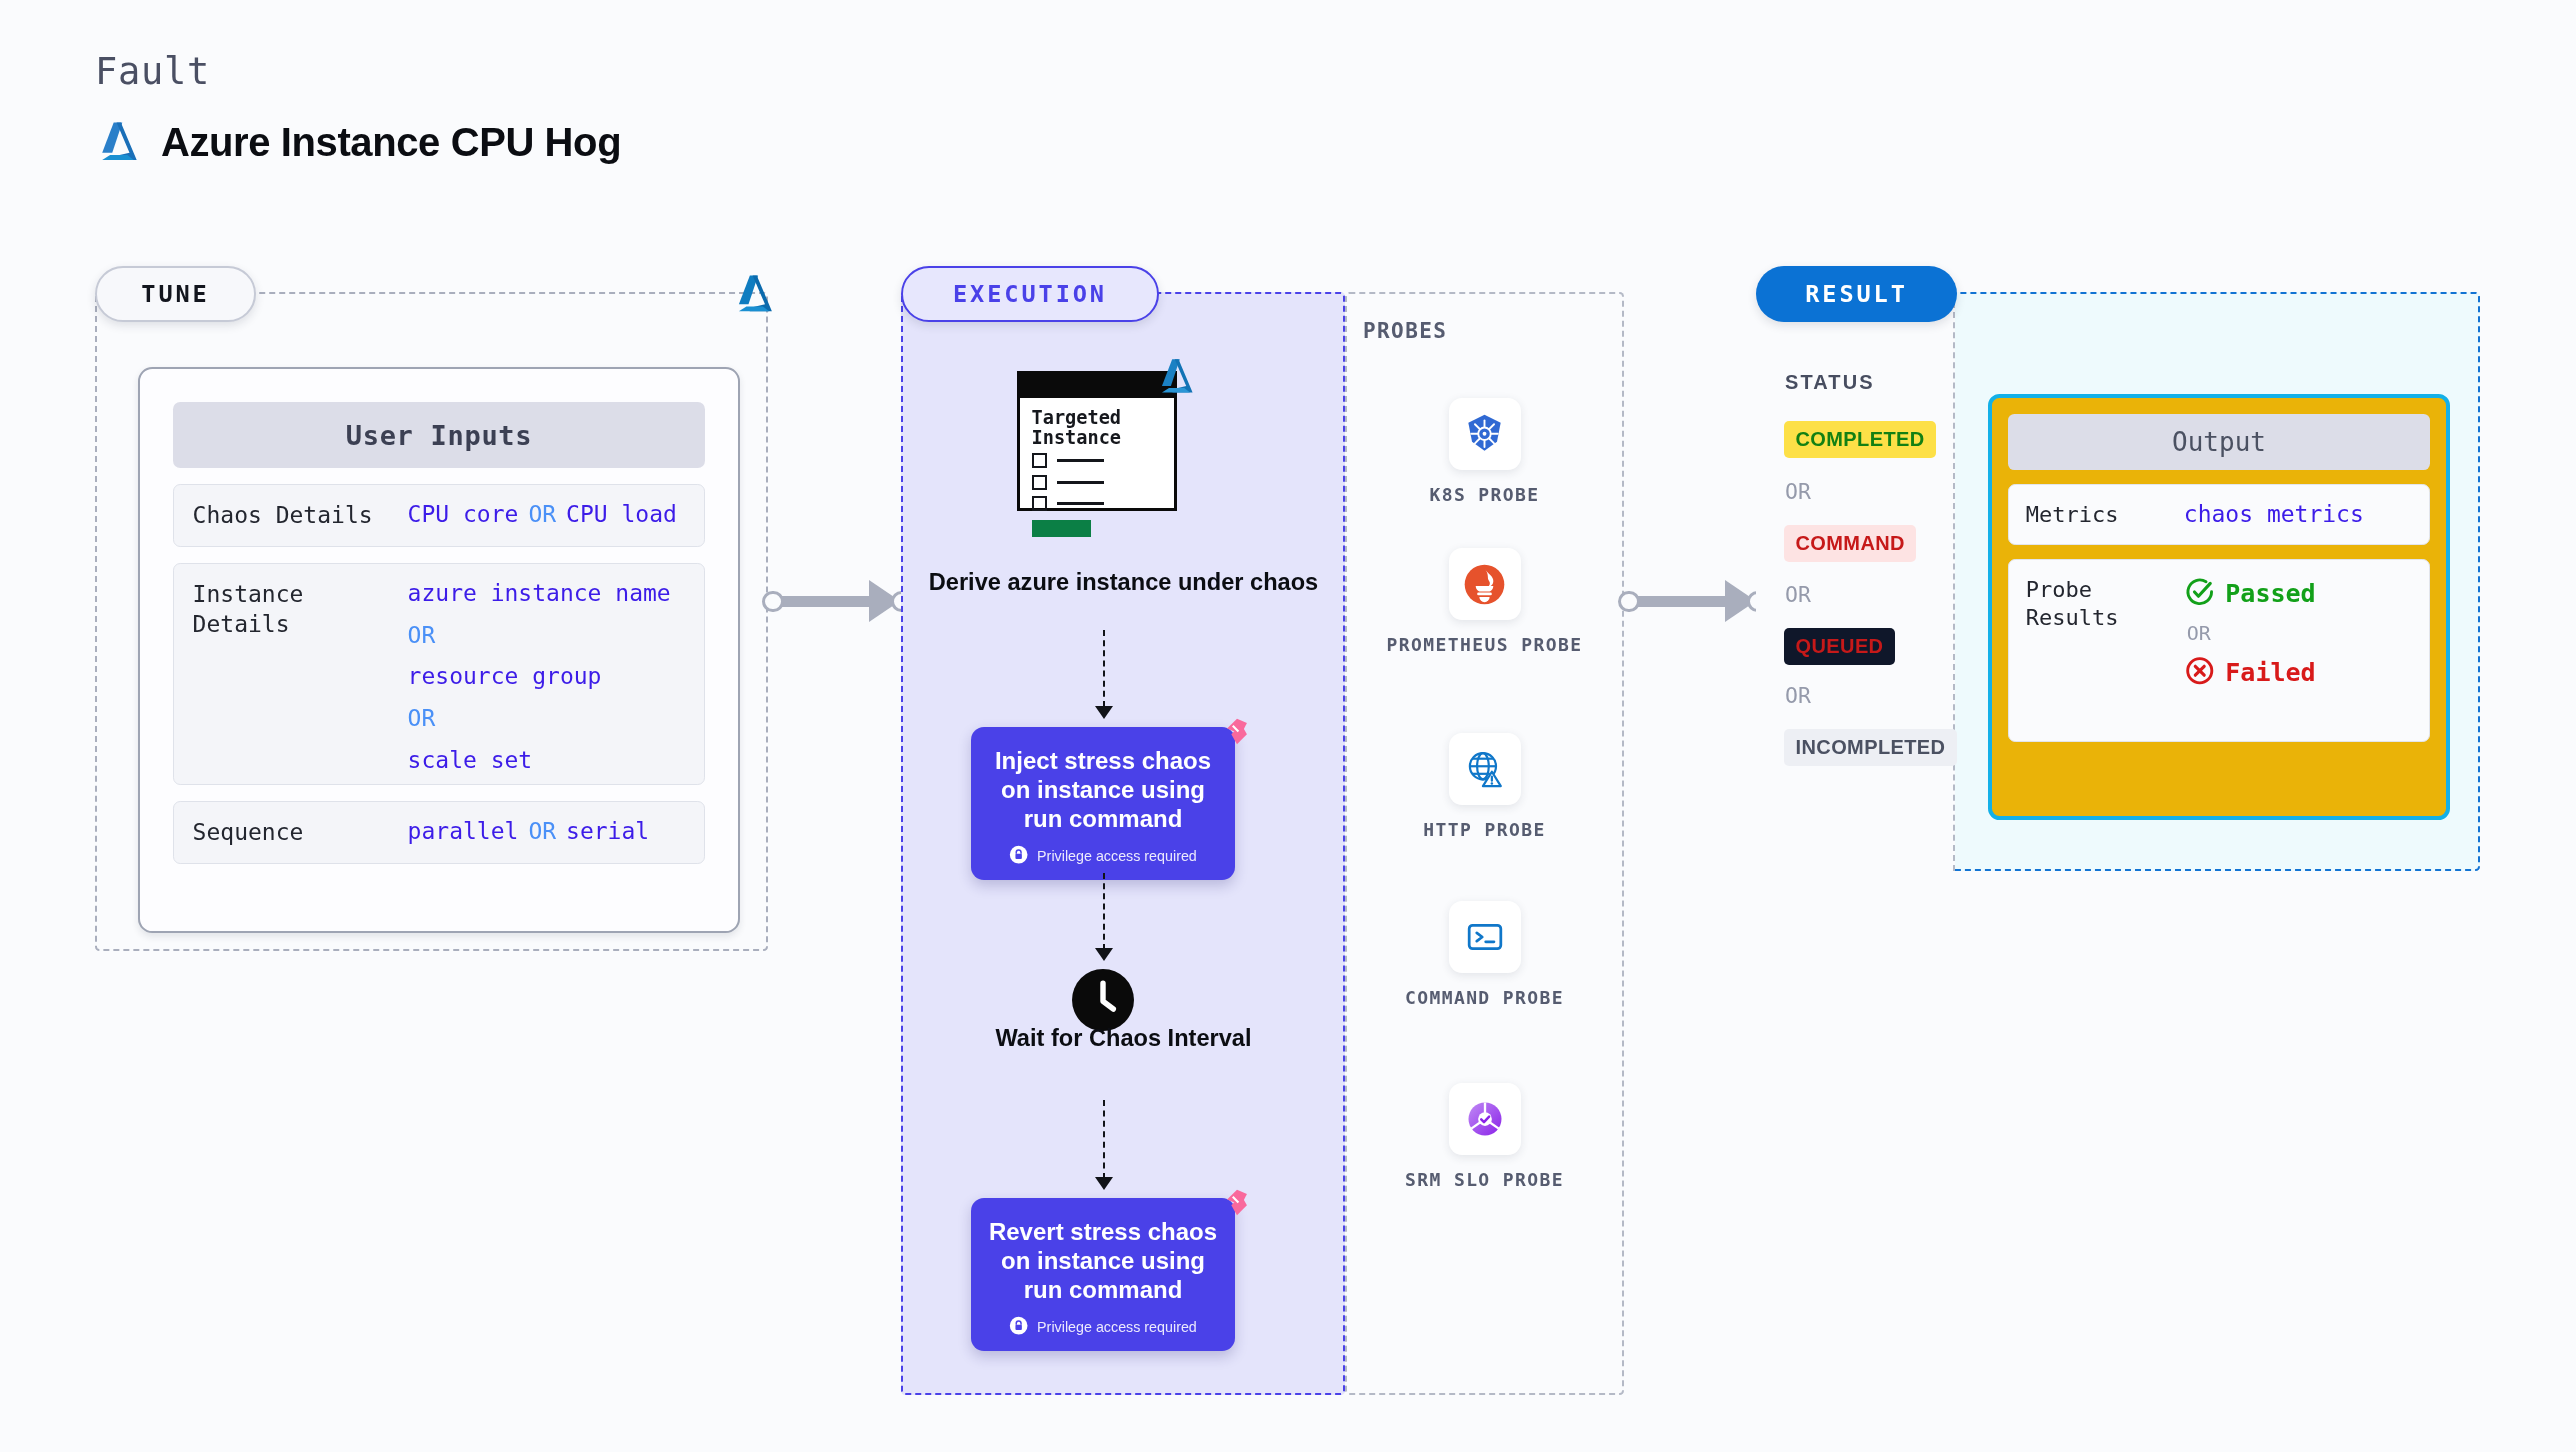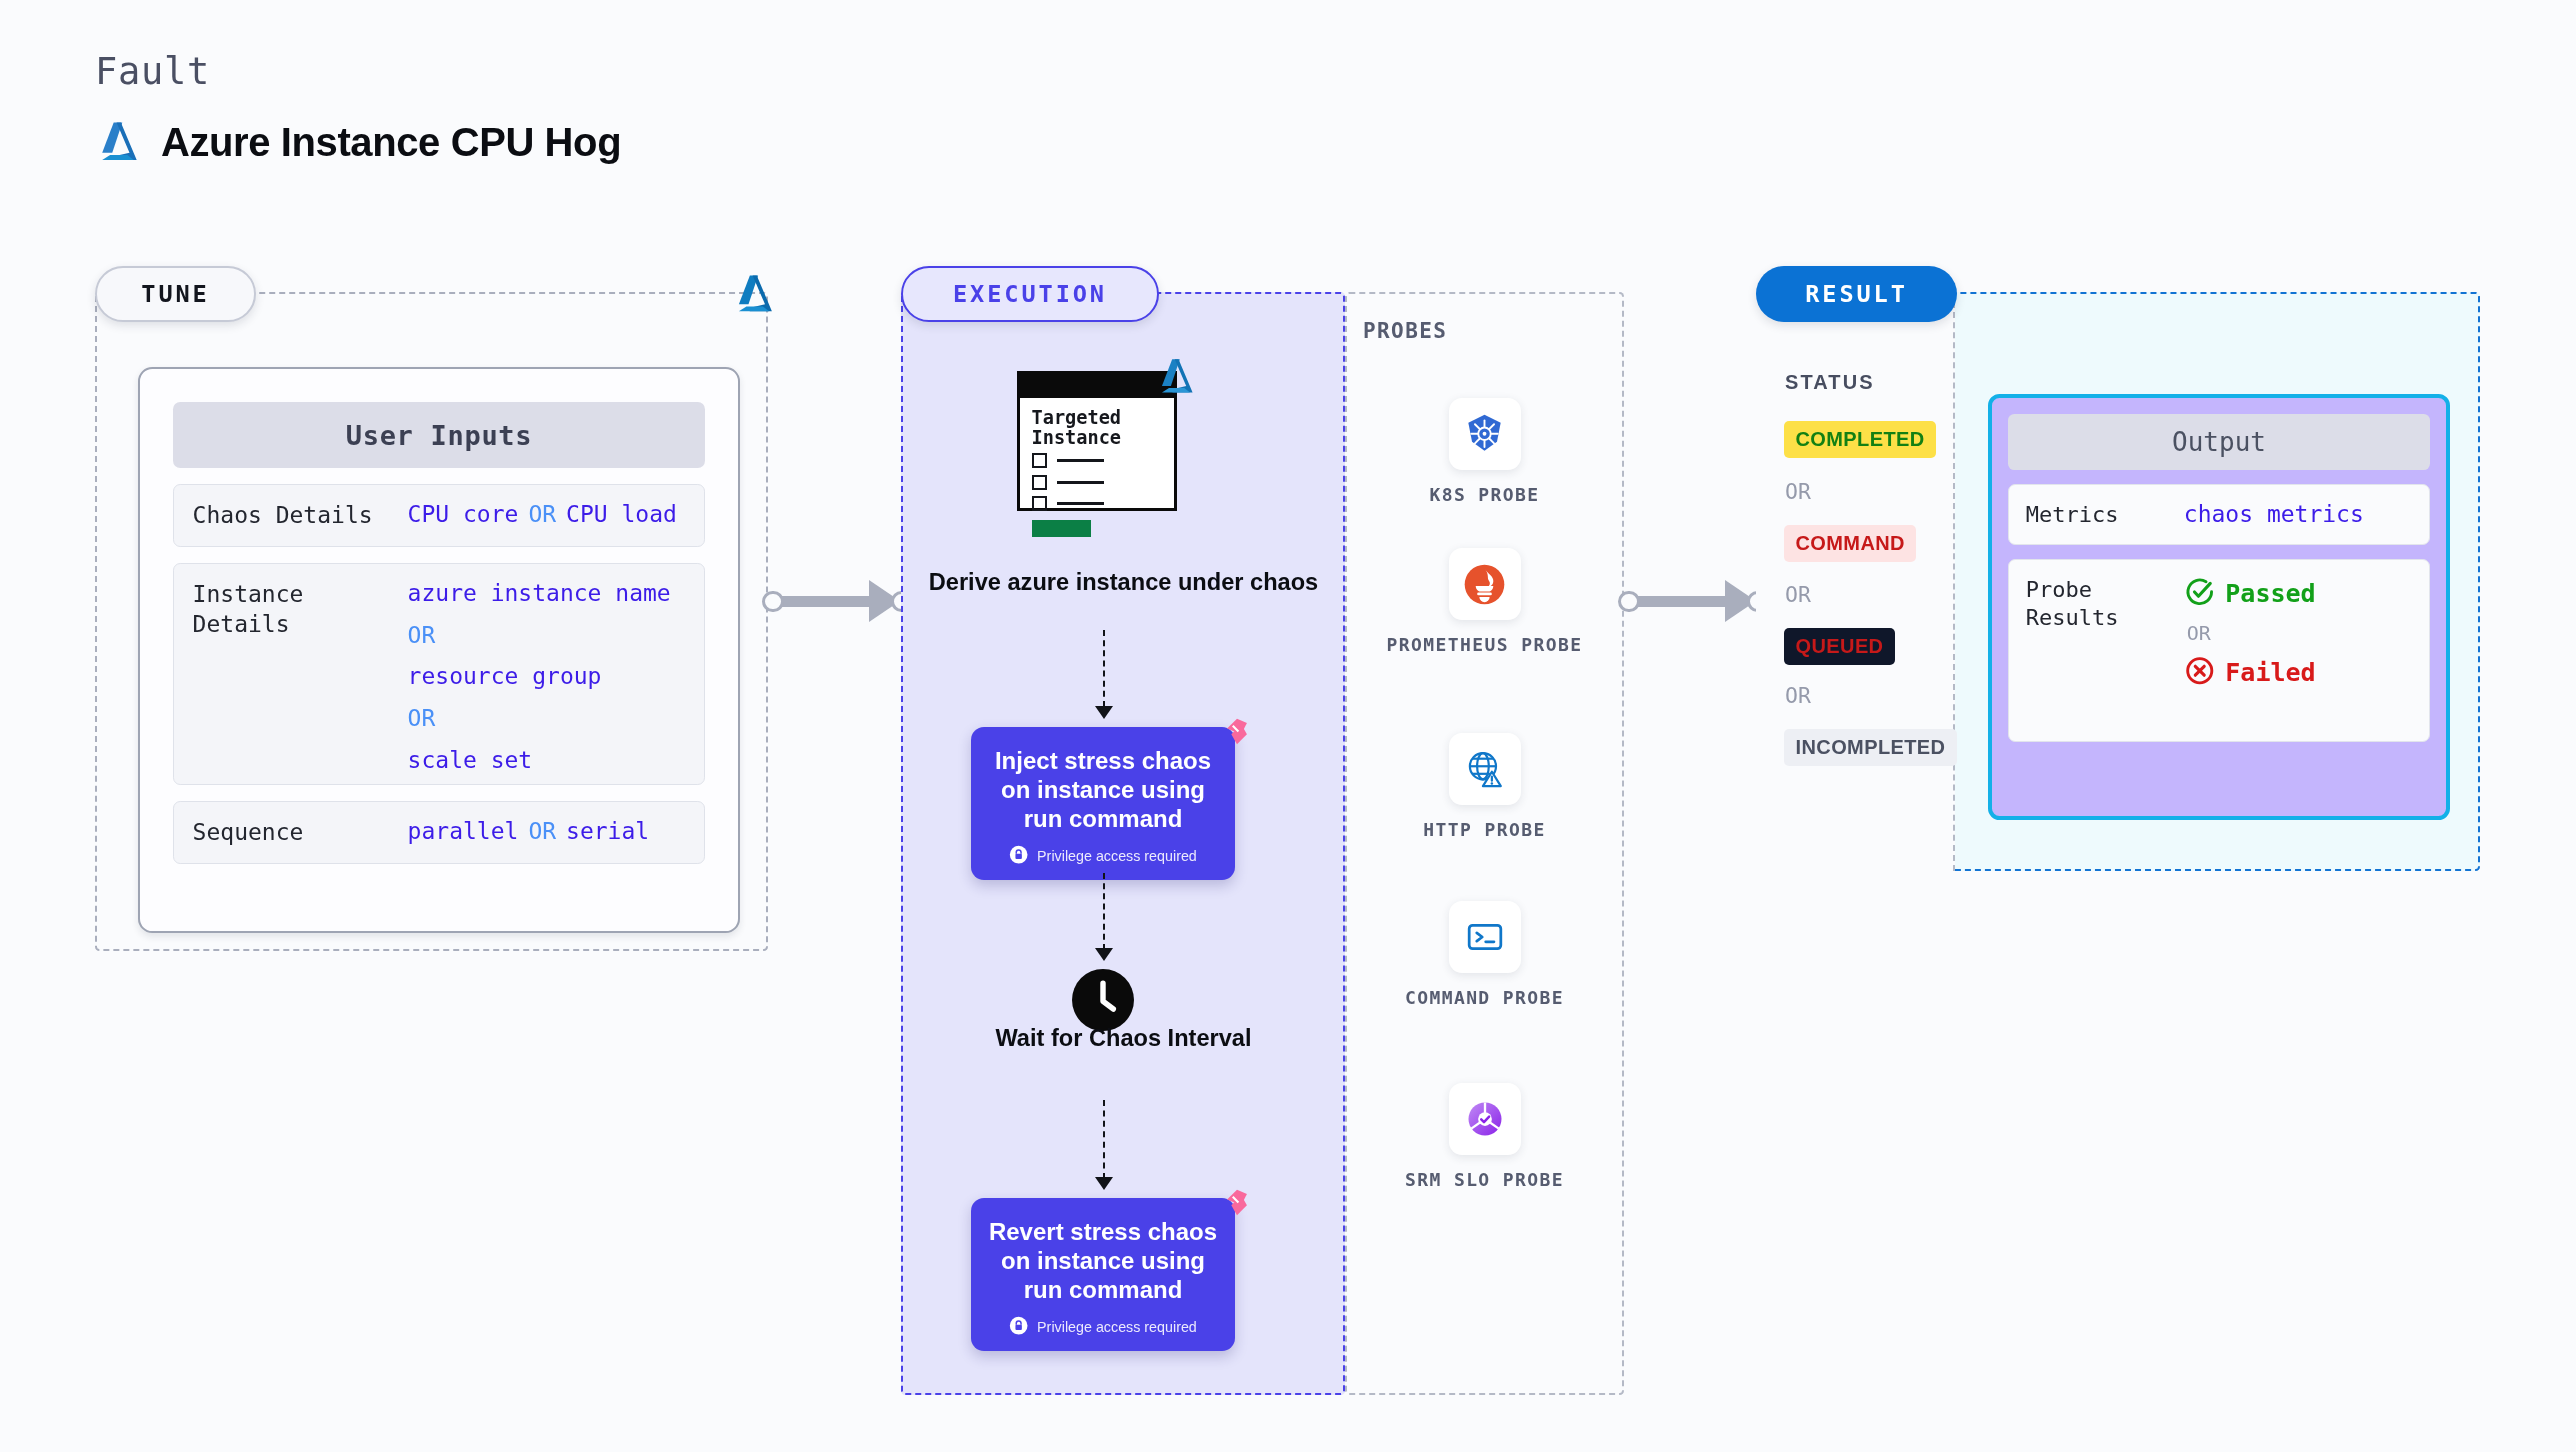--- a/index.html
+++ b/index.html
@@ -158,21 +158,21 @@
   .b-incomplete{ top: 729px; background: #edeff4; color: #4b5162; }
   .or-sep {
     position: absolute; left: 1785px; font-size: 21.5px; color: #959aab;
     font-family: "DejaVu Sans Mono", monospace;
   }
   .or1 { top: 479px; } .or2 { top: 582px; } .or3 { top: 683px; }
 
   
   .output-card {
     position: absolute; left: 1988px; top: 394px; width: 462px; height: 426px;
-    background: #c4b5fd; border: 4.3px solid #13b0e8; border-radius: 11.5px; padding: 15.8px;
+    background: #eab308; border: 4.3px solid #13b0e8; border-radius: 11.5px; padding: 15.8px;
   }
   .output-header {
     height: 56px; background: #dcdde8; border-radius: 6.4px;
     display: flex; align-items: center; justify-content: center;
     font-family: "DejaVu Sans Mono", monospace; font-size: 26px; color: #4b5162;
   }
   .out-row {
     margin-top: 14.3px; background: #fafbfd; border: 1.4px solid #e2e5ec;
     border-radius: 7.2px; padding: 15.8px 17px; display: flex; align-items: flex-start;
     font-family: "DejaVu Sans Mono", monospace;

